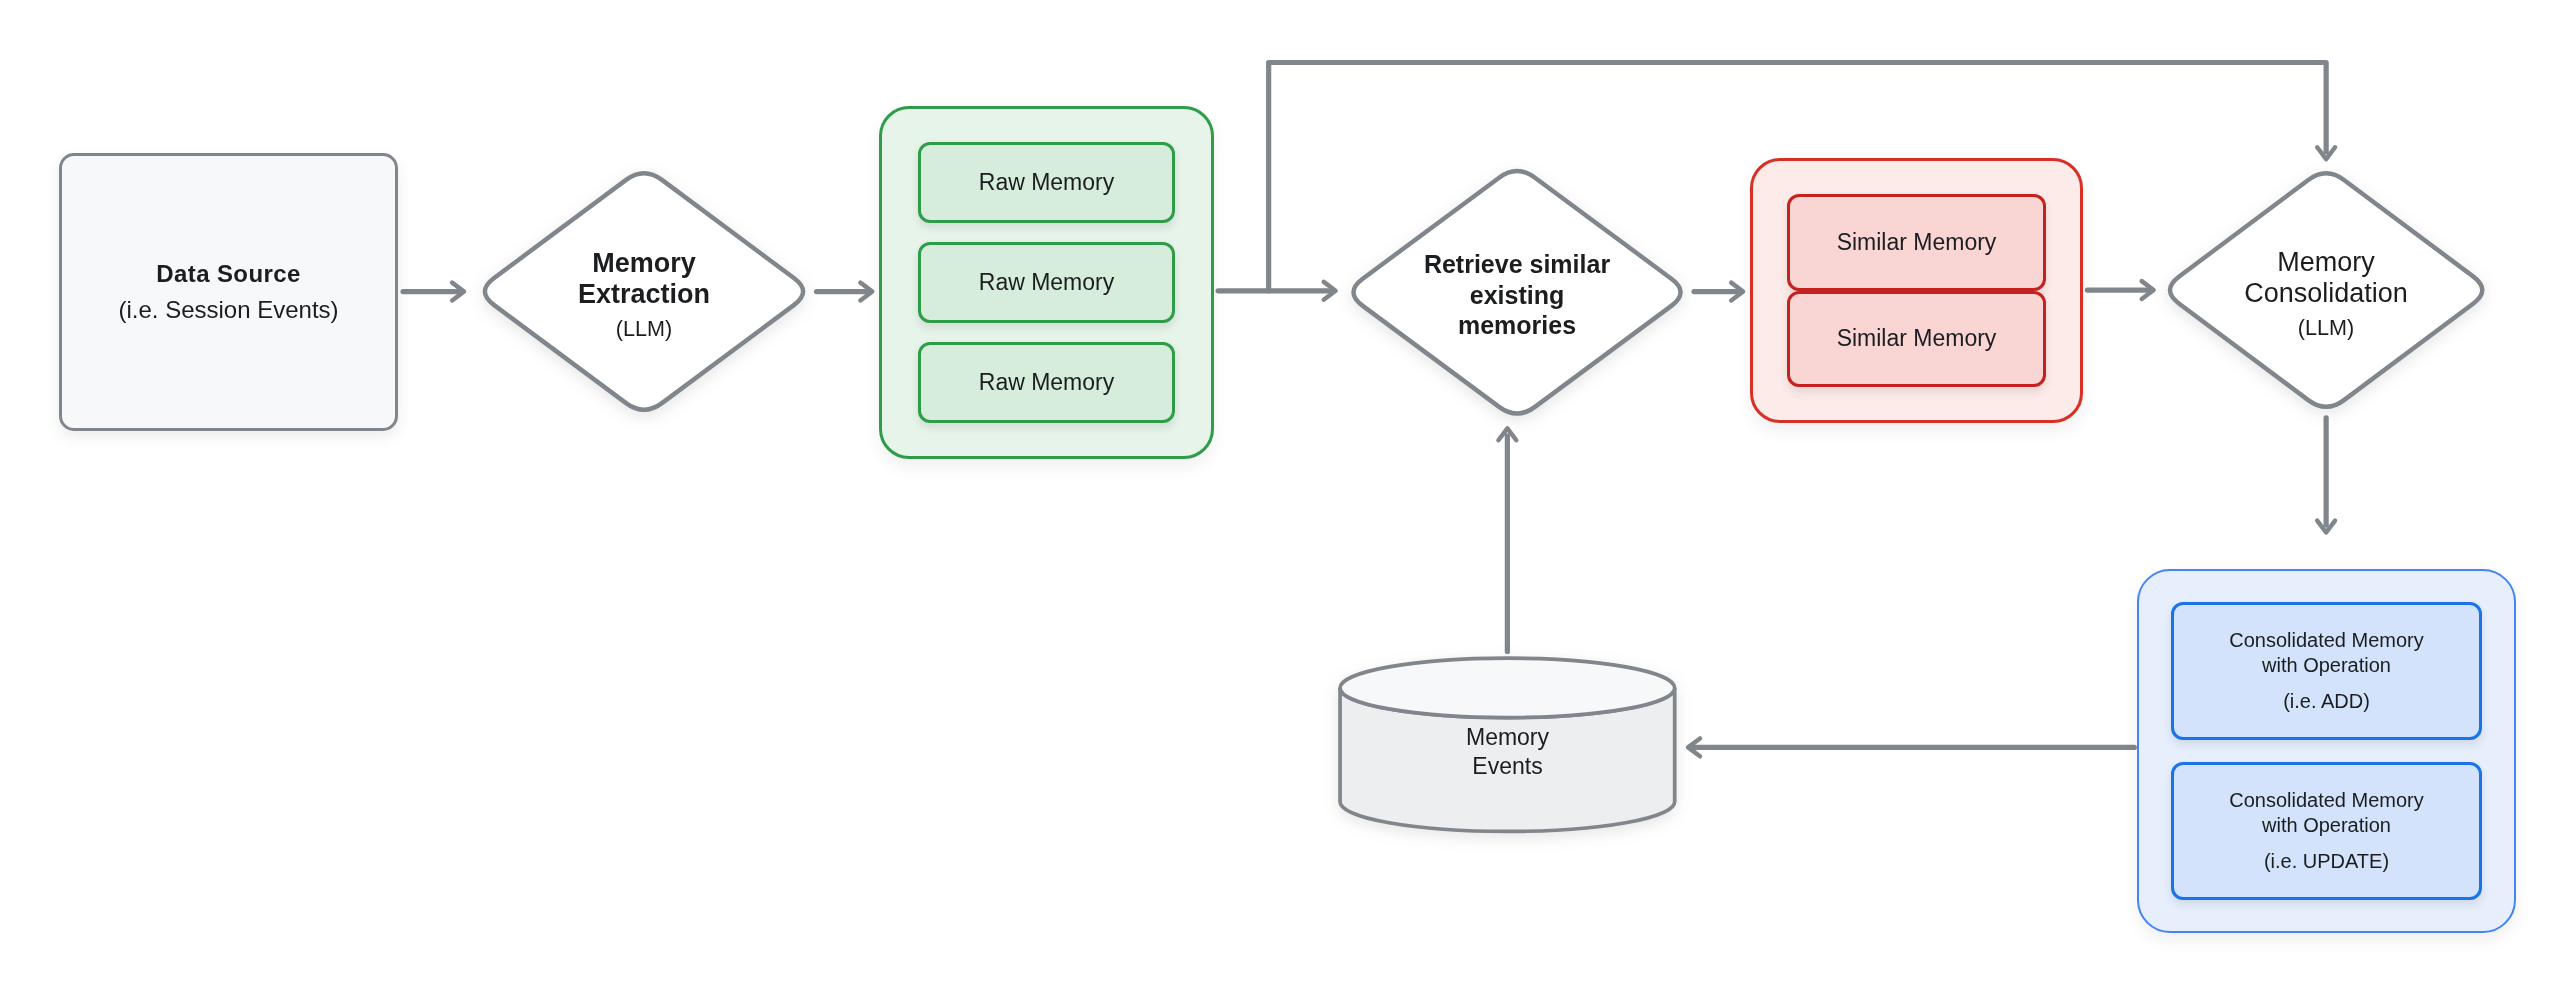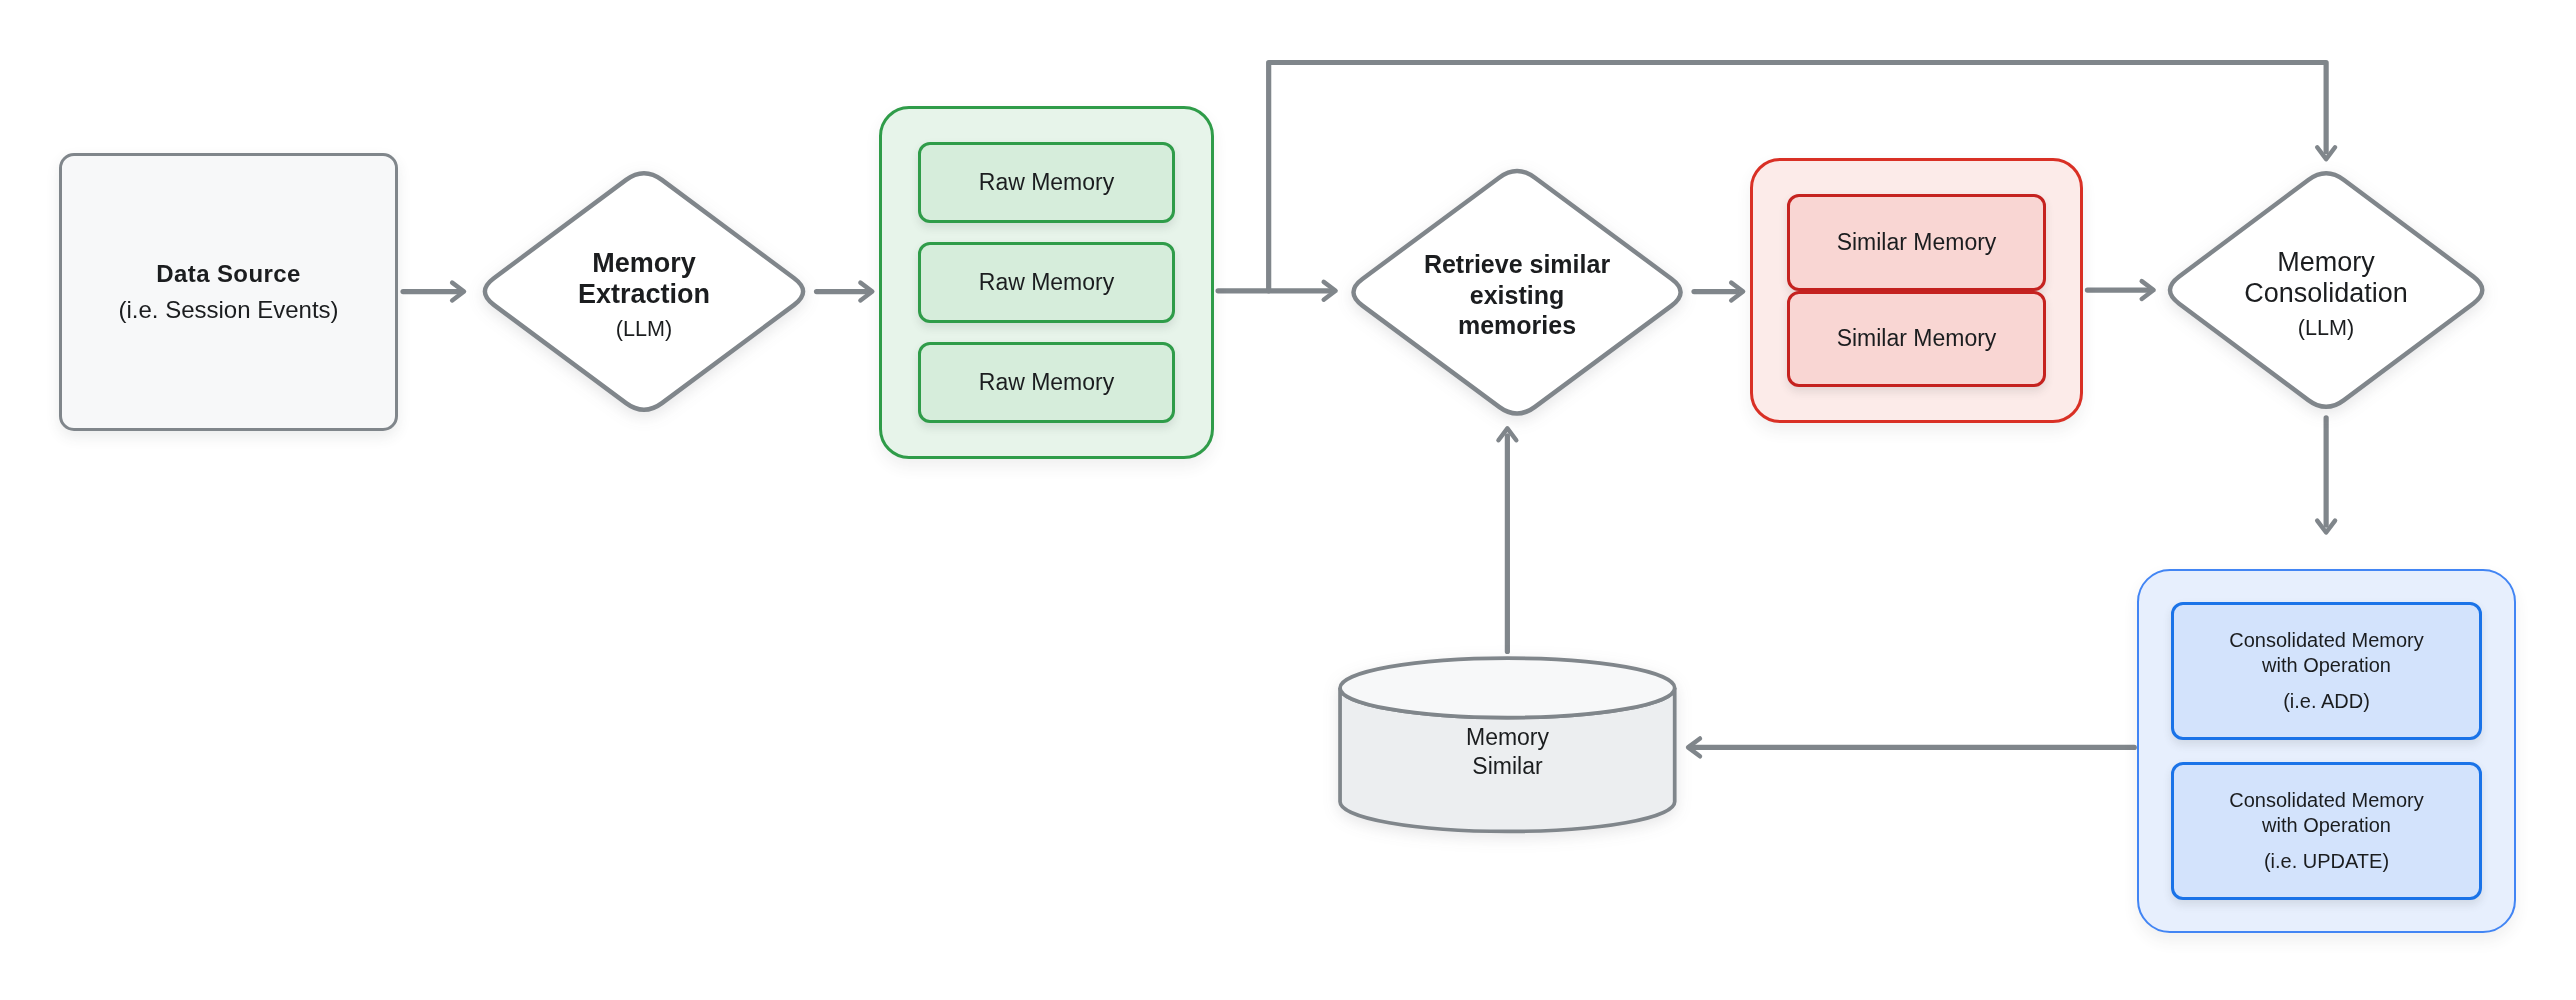--- a/index.html
+++ b/index.html
@@ -153,17 +153,17 @@
     </div>
     <div class="pill pill-blue">
       <span class="line">Consolidated Memory</span>
       <span class="line">with Operation</span>
       <span class="sub">(i.e. UPDATE)</span>
     </div>
   </div>
 
   <div class="cyl-label">
     <span class="line" style="display:block;">Memory</span>
-    <span class="line" style="display:block;">Similar</span>
+    <span class="line" style="display:block;">Events</span>
   </div>
 
 </div>
 
 
 </body></html>

